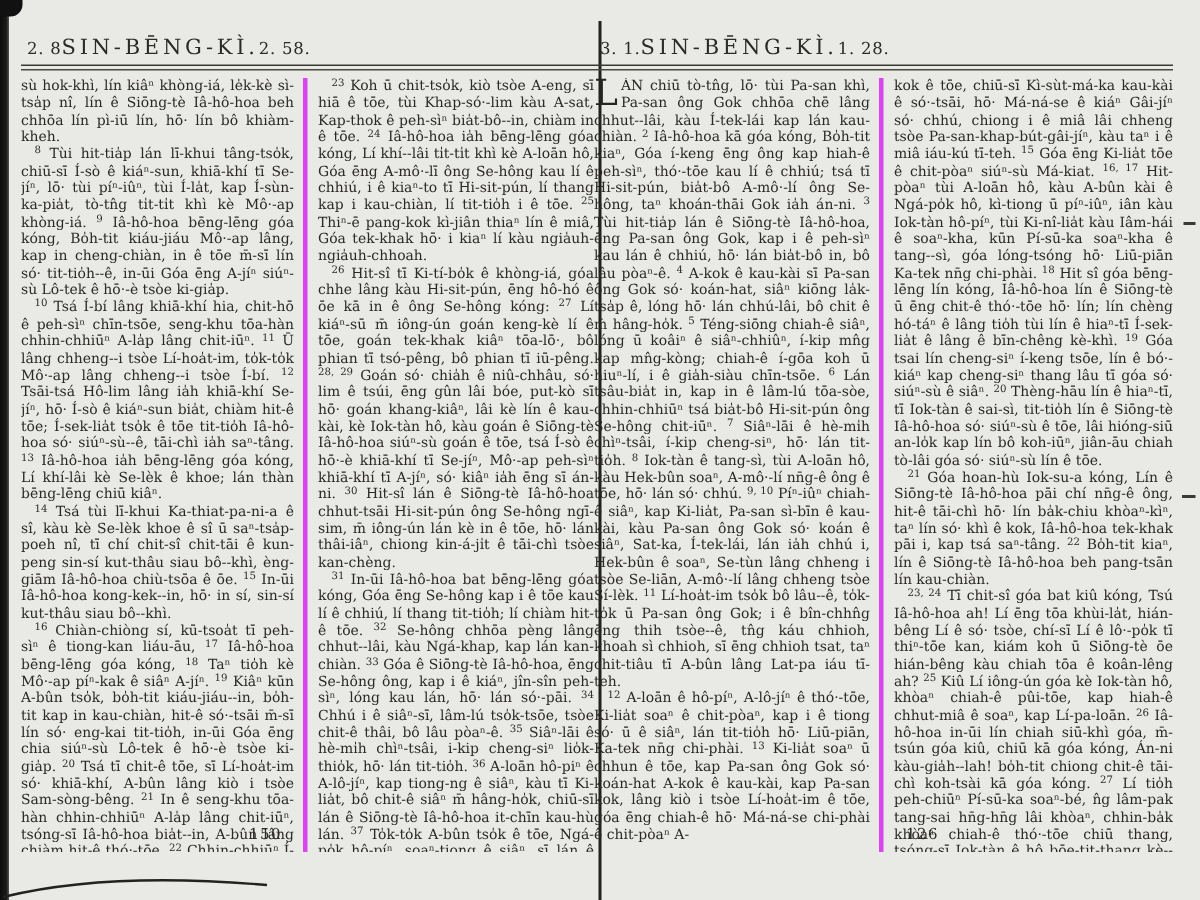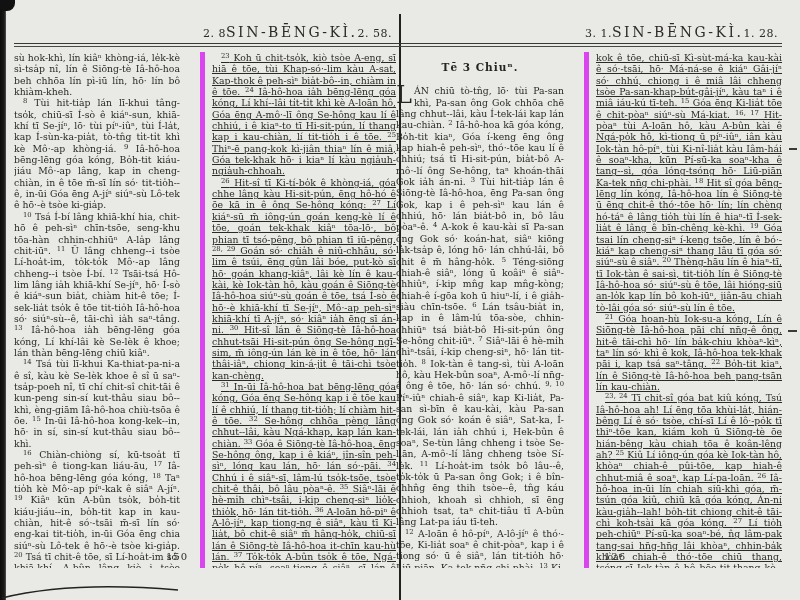--- a/index.html
+++ b/index.html
@@ -11,30 +11,30 @@
   .scan{position:relative;width:800px;height:600px;background:linear-gradient(180deg,#eaeae6 0%,#ececе8 40%,#e8e8e4 100%);}
   .spine-bar{position:absolute;left:0;top:0;width:6px;height:600px;background:linear-gradient(90deg,#0c0c0c 0%,#1a1a18 70%,#555 100%);}
   .corner-smudge{position:absolute;left:0;top:0;width:15px;height:11px;background:#111;border-bottom-right-radius:8px;}
   .gutter-line{position:absolute;left:399px;top:14px;width:2px;height:586px;background:#21211e;}
   .edge-mark{position:absolute;background:#3a3a36;}
 
   .page{position:absolute;top:24px;}
   .page-left{left:14px;width:382px;}
   .page-right{left:396px;width:386px;}
 
-  .hdr{display:flex;justify-content:flex-end;align-items:baseline;padding:0 4px;color:#2c2a27;}
+  .hdr{display:flex;justify-content:flex-start;align-items:baseline;padding:0 4px;color:#2c2a27;}
   .hdr .ref{font-size:11px;letter-spacing:.5px;}
   .hdr .title{font-size:14px;letter-spacing:2.5px;}
   .hdr-rule{margin-top:3px;border-top:1.6px solid #393935;border-bottom:1px solid #4a4a45;height:2px;}
 
   .cols{display:flex;margin-top:5px;height:516px;overflow:hidden;}
   .col{width:50%;box-sizing:border-box;font-size:9.3px;line-height:11.35px;
        text-align:justify;color:#2b2926;overflow:hidden;}
-  .col-first{padding-right:20px;border-right:5px solid #d946ef;}
-  .col-second{padding-left:7px;text-decoration:underline;}
+  .col-first{padding-right:6px;border-right:3px solid #d946ef;}
+  .col-second{padding-left:7px;}
   .col p{margin:0;text-indent:9px;}
   .col p.cont{text-indent:0;}
   sup.verse{font-size:6.8px;line-height:0;vertical-align:baseline;position:relative;top:-3px;letter-spacing:0;}
   .chapter-heading{text-align:center;font-weight:bold;font-size:10.5px;letter-spacing:1px;
                    margin:10px 0 12px;text-indent:0;color:#252420;}
   .dropcap{float:left;font-size:24px;line-height:19px;padding:1px 2px 0 0;color:#252420;}
 
   .pagenum{position:absolute;top:551px;font-size:10px;color:#2c2a27;letter-spacing:1px;}
   .pagenum-left{left:166px;}
   .pagenum-right{left:197px;}
@@ -81,21 +81,20 @@
 
   <div class="page page-right">
     <div class="hdr">
       <span class="ref">3. 1.</span>
       <span class="title">SIN-BĒNG-KÌ.</span>
       <span class="ref">1. 28.</span>
     </div>
     <div class="hdr-rule"></div>
     <div class="cols">
       <div class="col col-first">
-          <div class="chapter-heading">Tē 3 Chiuⁿ.</div>
           <p class="cont"><span class="dropcap">L</span>ÁN chiū tò-tn̂g, lō· tùi Pa-san khì, Pa-san ông Gok chhōa chē lâng chhut--lâi, kàu Í-tek-lái kap lán kau-chiàn. <sup class="verse">2</sup> Iâ-hô-hoa kā góa kóng, Bo̍h-tit kiaⁿ, Góa í-keng ēng ông kap hiah-ê peh-sìⁿ, thó·-tōe kau lí ê chhiú; tsá tī Hi-sit-pún, bia̍t-bô A-mô·-lí ông Se-hông, taⁿ khoán-thāi Gok ia̍h án-ni. <sup class="verse">3</sup> Tùi hit-tia̍p lán ê Siōng-tè Iâ-hô-hoa, ēng Pa-san ông Gok, kap i ê peh-sìⁿ kau lán ê chhiú, hō· lán bia̍t-bô in, bô lâu pòaⁿ-ê. <sup class="verse">4</sup> A-kok ê kau-kài sī Pa-san ông Gok só· koán-hat, siâⁿ kiōng la̍k-tsa̍p ê, lóng hō· lán chhú-lâi, bô chit ê m̄ hâng-ho̍k. <sup class="verse">5</sup> Téng-siōng chiah-ê siâⁿ, lóng ū koâiⁿ ê siâⁿ-chhiûⁿ, í-kip mn̂g kap mn̂g-kòng; chiah-ê í-gōa koh ū hiuⁿ-lí, i ê gia̍h-siàu chīn-tsōe. <sup class="verse">6</sup> Lán tsâu-bia̍t in, kap in ê lâm-lú tōa-sòe, chhin-chhiūⁿ tsá bia̍t-bô Hi-sit-pún ông Se-hông chit-iūⁿ. <sup class="verse">7</sup> Siâⁿ-lāi ê hè-mi̍h chìⁿ-tsâi, í-kip cheng-siⁿ, hō· lán tit-tio̍h. <sup class="verse">8</sup> Iok-tàn ê tang-sì, tùi A-loān hô, kàu Hek-bûn soaⁿ, A-mô·-lí nn̄g-ê ông ê tōe, hō· lán só· chhú. <sup class="verse">9, 10</sup> Píⁿ-iûⁿ chiah-ê siâⁿ, kap Ki-lia̍t, Pa-san sì-bīn ê kau-kài, kàu Pa-san ông Gok só· koán ê siâⁿ, Sat-ka, Í-tek-lái, lán ia̍h chhú i, Hek-bûn ê soaⁿ, Se-tùn lâng chheng i tsòe Se-liān, A-mô·-lí lâng chheng tsòe Sí-lèk. <sup class="verse">11</sup> Lí-hoa̍t-im tso̍k bô lâu--ê, to̍k-to̍k ū Pa-san ông Gok; i ê bîn-chhn̂g ēng thih tsòe--ê, tn̂g káu chhioh, khoah sì chhioh, sī ēng chhioh tsat, taⁿ chit-tiâu tī A-bûn lâng Lat-pa iáu tī-teh.</p>
           <p><sup class="verse">12</sup> A-loān ê hô-píⁿ, A-lô-jíⁿ ê thó·-tōe, Ki-lia̍t soaⁿ ê chit-pòaⁿ, kap i ê tiong só· ū ê siâⁿ, lán tit-tio̍h hō· Liū-piān, Ka-tek nn̄g chi-phài. <sup class="verse">13</sup> Ki-lia̍t soaⁿ ū chhun ê tōe, kap Pa-san ông Gok só· koán-hat A-kok ê kau-kài, kap Pa-san kok, lâng kiò i tsòe Lí-hoa̍t-im ê tōe, góa ēng chiah-ê hō· Má-ná-se chi-phài ê chit-pòaⁿ  A-</p>
         </div>
       <div class="col col-second">
           <p class="cont">kok ê tōe, chiū-sī Kì-sùt-má-ka kau-kài ê só·-tsāi, hō· Má-ná-se ê kiáⁿ Gâi-jíⁿ só· chhú, chiong i ê miâ lâi chheng tsòe Pa-san-khap-bút-gâi-jíⁿ, kàu taⁿ i ê miâ iáu-kú tī-teh. <sup class="verse">15</sup> Góa ēng Ki-lia̍t tōe ê chit-pòaⁿ siúⁿ-sù Má-kiat. <sup class="verse">16, 17</sup> Hit-pòaⁿ tùi A-loān hô, kàu A-bûn kài ê Ngá-po̍k hô, kì-tiong ū píⁿ-iûⁿ, iân kàu Iok-tàn hô-píⁿ, tùi Ki-nî-lia̍t kàu Iâm-hái ê soaⁿ-kha, kūn Pí-sū-ka soaⁿ-kha ê tang--sì, góa lóng-tsóng hō· Liū-piān Ka-tek nn̄g chi-phài. <sup class="verse">18</sup> Hit sî góa bēng-lēng lín kóng, Iâ-hô-hoa lín ê Siōng-tè ū ēng chit-ê thó·-tōe hō· lín; lín chèng hó-táⁿ ê lâng tio̍h tùi lín ê hiaⁿ-tī Í-sek-lia̍t ê lâng ê bīn-chêng kè-khì. <sup class="verse">19</sup> Góa tsai lín cheng-siⁿ í-keng tsōe, lín ê bó·-kiáⁿ kap cheng-siⁿ thang lâu tī góa só· siúⁿ-sù ê siâⁿ. <sup class="verse">20</sup> Thèng-hāu lín ê hiaⁿ-tī, tī Iok-tàn ê sai-sì, tit-tio̍h lín ê Siōng-tè Iâ-hô-hoa só· siúⁿ-sù ê tōe, lâi hióng-siū an-lo̍k kap lín bô koh-iūⁿ, jiân-āu chiah tò-lâi góa só· siúⁿ-sù lín ê tōe.</p>
           <p><sup class="verse">21</sup> Góa hoan-hù Iok-su-a kóng, Lín ê Siōng-tè Iâ-hô-hoa pāi chí nn̄g-ê ông, hit-ê tāi-chì hō· lín ba̍k-chiu khòaⁿ-kìⁿ, taⁿ lín só· khì ê kok, Iâ-hô-hoa tek-khak pāi i, kap tsá saⁿ-tâng. <sup class="verse">22</sup> Bo̍h-tit kiaⁿ, lín ê Siōng-tè Iâ-hô-hoa beh pang-tsān lín kau-chiàn.</p>
           <p><sup class="verse">23, 24</sup> Tī chit-sî góa bat kiû kóng, Tsú Iâ-hô-hoa ah! Lí ēng tōa khùi-la̍t, hián-bêng Lí ê só· tsòe, chí-sī Lí ê lô·-po̍k tī thiⁿ-tōe kan, kiám koh ū Siōng-tè ōe hián-bêng kàu chiah tōa ê koân-lêng ah? <sup class="verse">25</sup> Kiû Lí iông-ún góa kè Iok-tàn hô, khòaⁿ chiah-ê pûi-tōe, kap hiah-ê chhut-miâ ê soaⁿ, kap Lí-pa-loān. <sup class="verse">26</sup> Iâ-hô-hoa in-ūi lín chiah siū-khì góa, m̄-tsún góa kiû, chiū kā góa kóng, Án-ni kàu-gia̍h--lah! bo̍h-tit chiong chit-ê tāi-chì koh-tsài kā góa kóng. <sup class="verse">27</sup> Lí tio̍h peh-chiūⁿ Pí-sū-ka soaⁿ-bé, n̂g lâm-pak tang-sai hn̄g-hn̄g lâi khòaⁿ, chhin-ba̍k khòaⁿ chiah-ê thó·-tōe chiū thang, tsóng-sī Iok-tàn ê hô bōe-tit-thang kè--khì.  Tio̍h bēng-lēng Iok-su-a,</p>
         </div>
     </div>
   </div>

